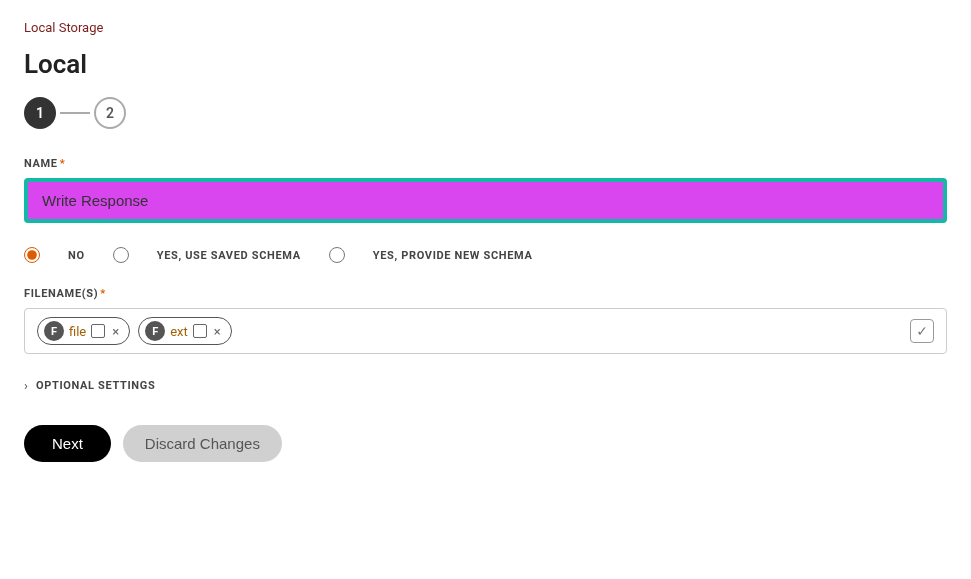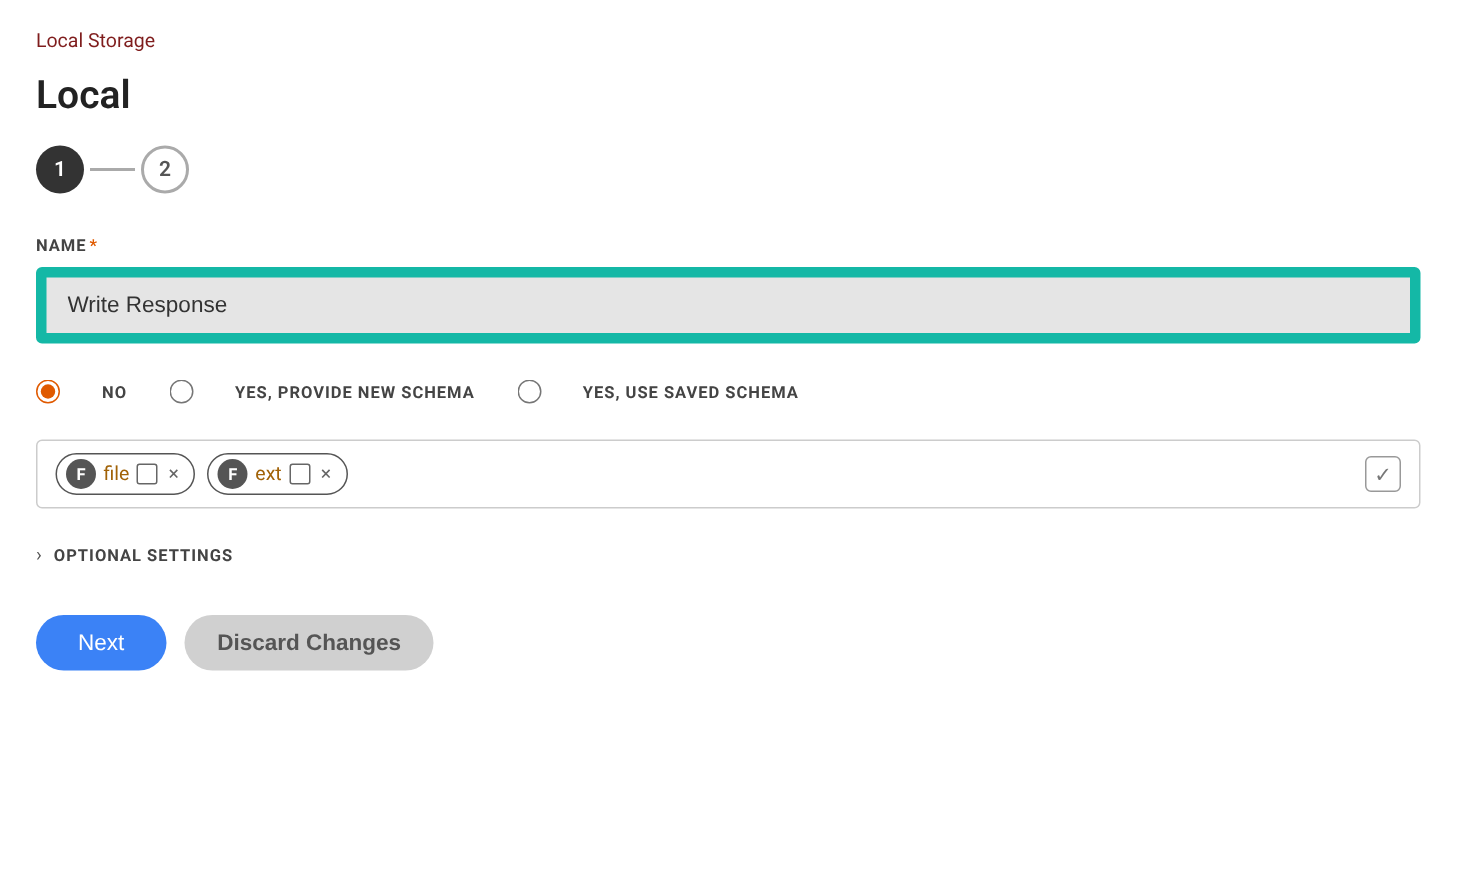--- a/index.html
+++ b/index.html
@@ -84,26 +84,26 @@
     }
 
     .required-star {
       color: #e05a00;
       margin-left: 2px;
     }
 
     .text-input {
       width: 100%;
       padding: 10px 14px;
-      border: 7px solid #14b8a6;
+      border: 4px solid #14b8a6;
       border-radius: 4px;
       font-size: 15px;
       color: #333;
       outline: none;
-      background: #e5e5e5;
+      background: #d946ef;
     }
 
     .radio-group {
       display: flex;
       align-items: center;
       gap: 28px;
     }
 
     .radio-option {
       display: flex;
@@ -224,38 +224,38 @@
       text-align: center;
     }
 
     .button-row {
       display: flex;
       align-items: center;
       gap: 12px;
     }
 
     .btn-next {
-      background: #3b82f6;
+      background: #000000;
       color: #fff;
       border: none;
       border-radius: 24px;
       padding: 10px 28px;
       font-size: 15px;
       font-weight: 500;
       cursor: pointer;
     }
 
     .btn-discard {
       background: #d0d0d0;
       color: #555;
       border: none;
       border-radius: 24px;
       padding: 10px 22px;
       font-size: 15px;
-      font-weight: 700;
+      font-weight: 400;
       cursor: pointer;
     }
   </style>
 </head>
 <body>
 
 <div class="breadcrumb">
   <a>Local Storage</a>
 </div>
 
@@ -279,30 +279,33 @@
 </div>
 
 <div class="form-section">
   <div class="radio-group">
     <label class="radio-option">
       <input type="radio" name="schema" checked="" style="">
       <span class="radio-label">NO</span>
     </label>
     <label class="radio-option">
       <input type="radio" name="schema" style="">
-      <span class="radio-label">YES, PROVIDE NEW SCHEMA</span>
+      <span class="radio-label">YES, USE SAVED SCHEMA</span>
     </label>
     <label class="radio-option">
       <input type="radio" name="schema" style="">
-      <span class="radio-label">YES, USE SAVED SCHEMA</span>
+      <span class="radio-label">YES, PROVIDE NEW SCHEMA</span>
     </label>
   </div>
 </div>
 
 <div class="form-section">
+  <div class="field-label">
+    <span>FILENAME(S)</span><span class="required-star">*</span>
+  </div>
   <div class="filename-container">
 
     <div class="filename-tag">
       <div class="tag-f-icon">F</div>
       <span class="tag-text">file</span>
       <div class="tag-box-icon"></div>
       <span class="tag-close">×</span>
     </div>
 
     <div class="filename-tag">

